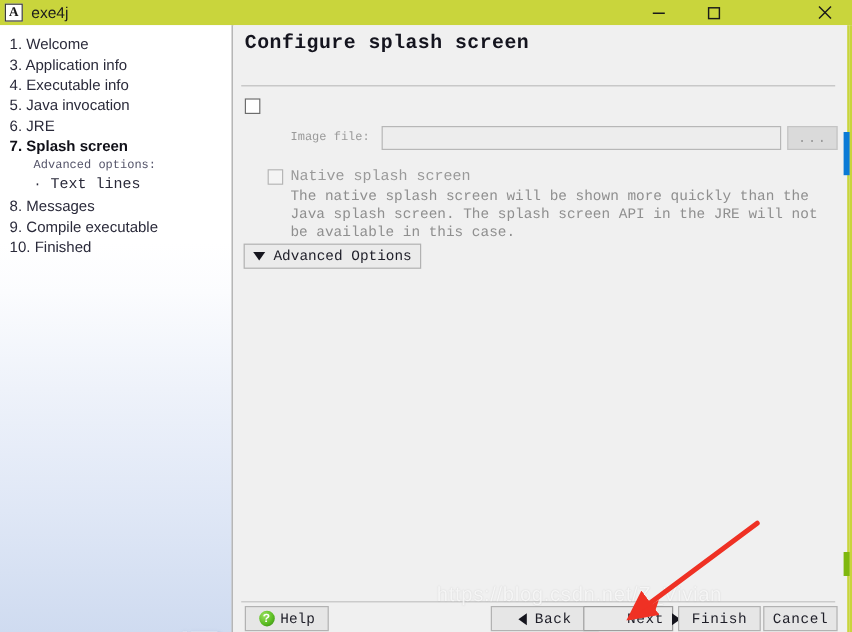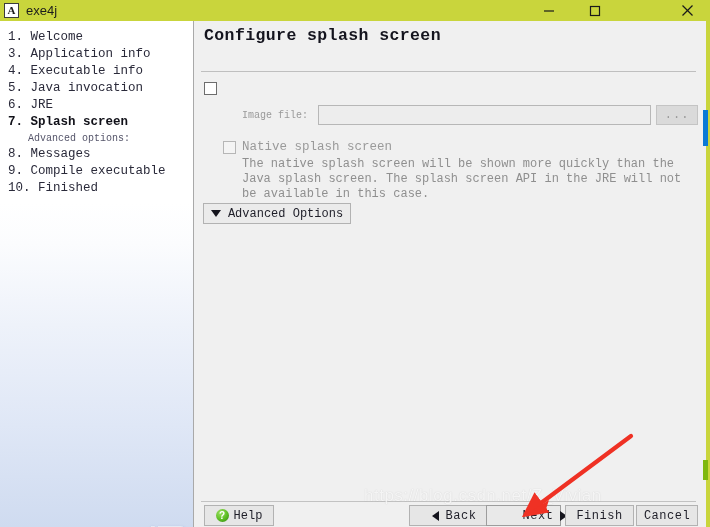--- a/index.html
+++ b/index.html
@@ -75,21 +75,21 @@
                 #ffffff 0%, #ffffff 36%, #fbfcfe 44%,
                 #eef2fa 60%, #dfe7f6 80%, #cfdbf0 100%);
     border-right: 1px solid #a9a9a9;
     overflow: hidden;
   }
   #nav-list {
     list-style: none;
     padding: 8px 0 0 6px;
   }
   .nav-item {
-    font-family: Liberation Mono, monospace;
+    font-family: Liberation Sans, sans-serif;
     font-size: 12.5px;
     color: #2a2a3a;
     line-height: 17px;
     white-space: nowrap;
     padding-left: 2px;
   }
   .nav-item.current { font-weight: bold; color: #101018; }
   .nav-sub-label {
     font-family: "Liberation Mono", monospace;
     font-size: 10px;
@@ -401,20 +401,24 @@
       </li>
       <li class="nav-item">
         <span>6.</span>
         <span>JRE</span>
       </li>
       <li class="nav-item current">
         <span>7.</span>
         <span>Splash screen</span>
       </li>
       <li class="nav-sub-label">Advanced options:</li>
+      <li class="nav-subitem">
+        <span class="bullet">·</span>
+        <span>Text lines</span>
+      </li>
       <li class="nav-item">
         <span>8.</span>
         <span>Messages</span>
       </li>
       <li class="nav-item">
         <span>9.</span>
         <span>Compile executable</span>
       </li>
       <li class="nav-item">
         <span>10.</span>

